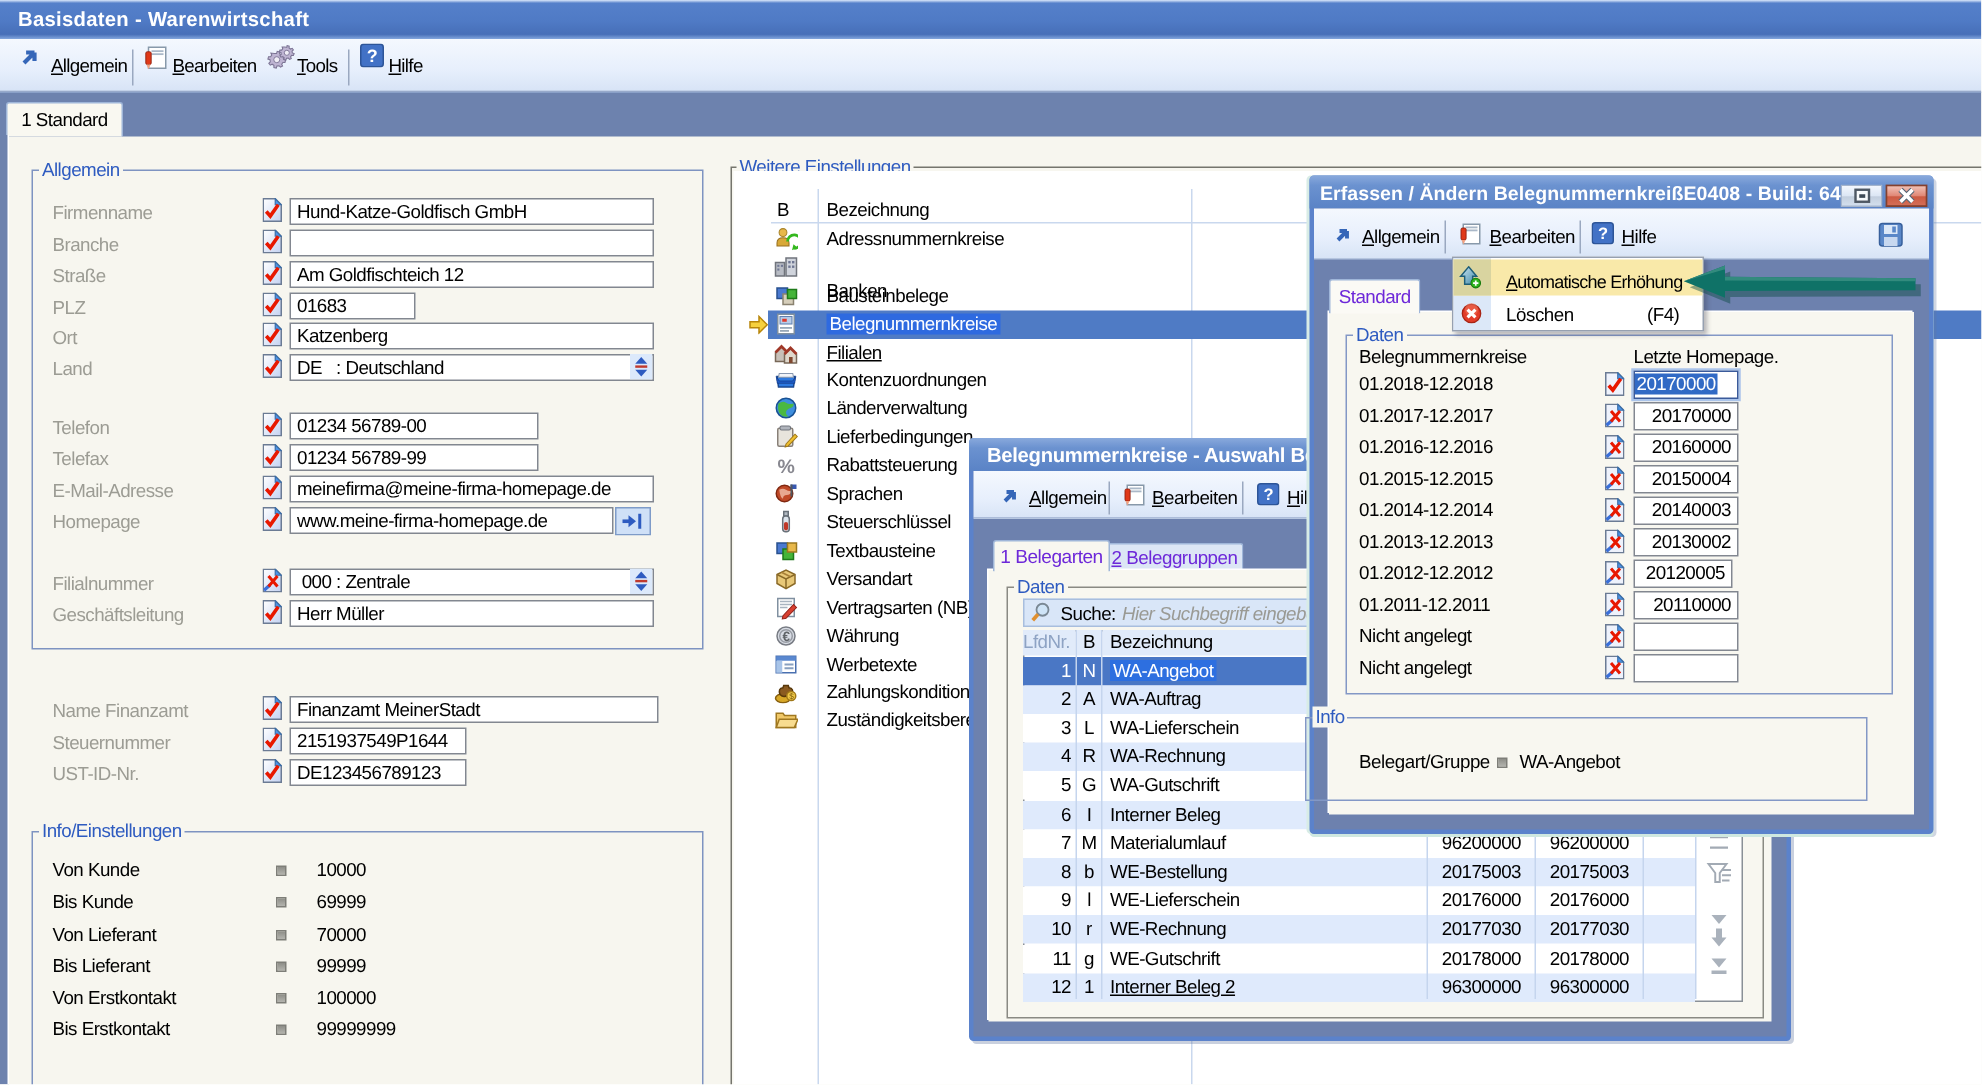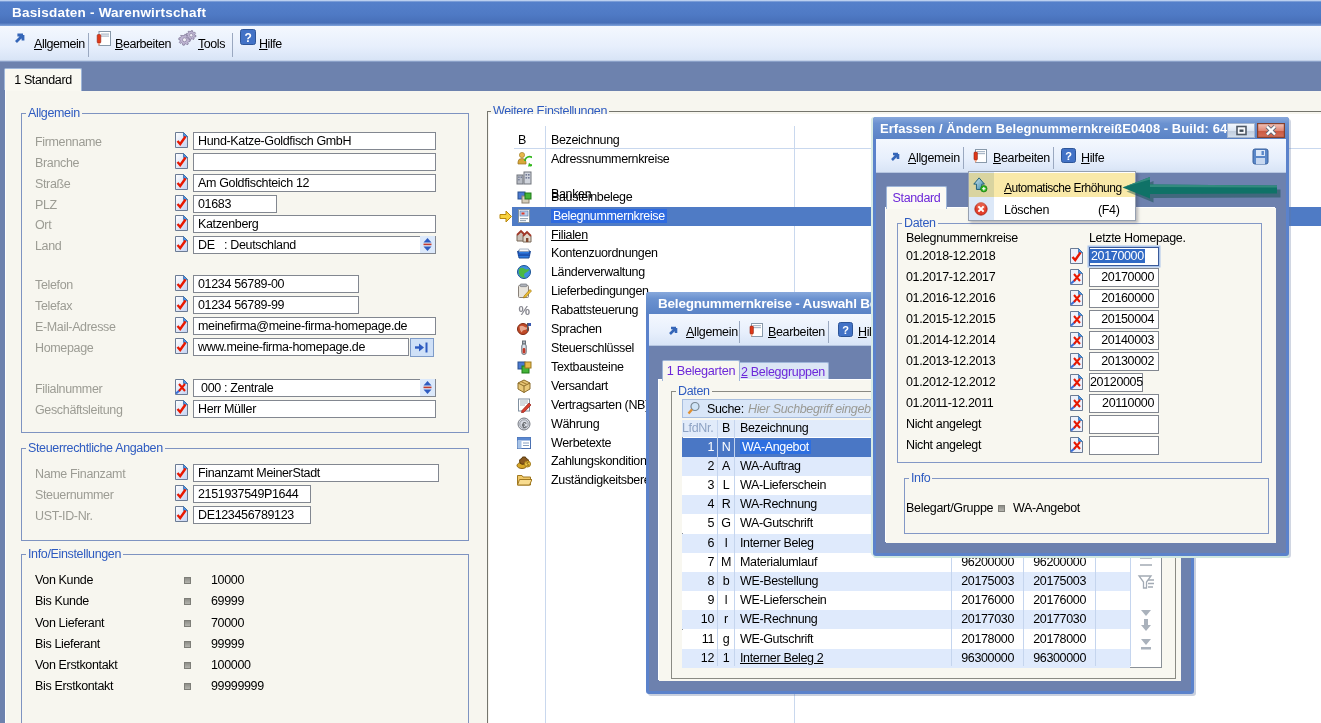--- a/index.html
+++ b/index.html
@@ -300,23 +300,20 @@
               <stop offset="1" stop-color="#c4d2f2"></stop>
             </linearGradient>
           </defs>
           <path d="M0.5 0.5 L8.5 0.5 L12.5 4.5 L12.5 15.5 L0.5 15.5 Z" fill="url(#pg)" stroke="#6b7b94"></path>
           <path d="M8.5 0.5 L8.5 4.5 L12.5 4.5 Z" fill="#4d94e8" stroke="#3a6ea8" stroke-width="0.8"></path>
           <path d="M2.5 9 L5.2 12 L10.5 4.5" stroke="#e81800" stroke-width="2.4" fill="none"></path>
         </svg></div>
   <div class="a inp" style="left:193px;top:506px;width:118px;height:18px;">DE123456789123</div>
   </div>
 
-  <div class="a grp" style="left:21px;top:448px;width:446px;height:91px;">
-    <div class="a grplabel" style="left:4px;">Steuerrechtliche Angaben</div>
-  </div>
 
   <div class="a grp" style="left:21px;top:554px;width:446px;height:200px;">
     <div class="a grplabel" style="left:4px;">Info/Einstellungen</div>
   </div>
   <div id="inforows">
   <div class="a blabel" style="left:35px;top:573px;">Von Kunde</div>
   <div class="a bullet" style="left:184px;top:577px;"></div>
   <div class="a blabel" style="left:211px;top:573px;">10000</div>
   <div class="a blabel" style="left:35px;top:594px;">Bis Kunde</div>
   <div class="a bullet" style="left:184px;top:598px;"></div>
@@ -729,21 +726,21 @@
           <path d="M4 5 L10 12 M10 5 L4 12" stroke="#e81800" stroke-width="2"></path>
         </svg></div>
   <div class="a" style="left:1089px;top:352px;width:70px;height:19px;background:#fff;border:1px solid #828790;box-sizing:border-box;line-height:17px;text-align:right;padding-right:4px;z-index:33;">20130002</div>
   <div class="a" style="left:906px;top:375px;z-index:33;">01.2012-12.2012</div>
   <div class="a" style="left:1070px;top:374px;z-index:33;"><svg width="13" height="16" viewBox="0 0 13 16">
           <path d="M0.5 0.5 L8.5 0.5 L12.5 4.5 L12.5 15.5 L0.5 15.5 Z" fill="#eef2fc" stroke="#6b7b94"></path>
           <path d="M8.5 0.5 L8.5 4.5 L12.5 4.5 Z" fill="#4d94e8" stroke="#3a6ea8" stroke-width="0.8"></path>
           <path d="M1 14.5 L5 11" stroke="#3a6fd8" stroke-width="2.2" fill="none"></path>
           <path d="M4 5 L10 12 M10 5 L4 12" stroke="#e81800" stroke-width="2"></path>
         </svg></div>
-  <div class="a" style="left:1089px;top:373px;width:54px;height:19px;background:#fff;border:1px solid #828790;box-sizing:border-box;line-height:17px;text-align:right;padding-right:4px;z-index:33;">20120005</div>
+  <div class="a" style="left:1089px;top:373px;width:66px;height:19px;background:#fff;border:1px solid #828790;box-sizing:border-box;line-height:17px;text-align:right;padding-right:4px;z-index:33;">20120005</div>
   <div class="a" style="left:906px;top:396px;z-index:33;">01.2011-12.2011</div>
   <div class="a" style="left:1070px;top:395px;z-index:33;"><svg width="13" height="16" viewBox="0 0 13 16">
           <path d="M0.5 0.5 L8.5 0.5 L12.5 4.5 L12.5 15.5 L0.5 15.5 Z" fill="#eef2fc" stroke="#6b7b94"></path>
           <path d="M8.5 0.5 L8.5 4.5 L12.5 4.5 Z" fill="#4d94e8" stroke="#3a6ea8" stroke-width="0.8"></path>
           <path d="M1 14.5 L5 11" stroke="#3a6fd8" stroke-width="2.2" fill="none"></path>
           <path d="M4 5 L10 12 M10 5 L4 12" stroke="#e81800" stroke-width="2"></path>
         </svg></div>
   <div class="a" style="left:1089px;top:394px;width:70px;height:19px;background:#fff;border:1px solid #828790;box-sizing:border-box;line-height:17px;text-align:right;padding-right:4px;z-index:33;">20110000</div>
   <div class="a" style="left:906px;top:417px;z-index:33;">Nicht angelegt</div>
   <div class="a" style="left:1070px;top:416px;z-index:33;"><svg width="13" height="16" viewBox="0 0 13 16">
@@ -754,21 +751,21 @@
         </svg></div>
   <div class="a" style="left:1089px;top:415px;width:70px;height:19px;background:#fff;border:1px solid #828790;box-sizing:border-box;line-height:17px;text-align:right;padding-right:4px;z-index:33;"></div>
   <div class="a" style="left:906px;top:438px;z-index:33;">Nicht angelegt</div>
   <div class="a" style="left:1070px;top:437px;z-index:33;"><svg width="13" height="16" viewBox="0 0 13 16">
           <path d="M0.5 0.5 L8.5 0.5 L12.5 4.5 L12.5 15.5 L0.5 15.5 Z" fill="#eef2fc" stroke="#6b7b94"></path>
           <path d="M8.5 0.5 L8.5 4.5 L12.5 4.5 Z" fill="#4d94e8" stroke="#3a6ea8" stroke-width="0.8"></path>
           <path d="M1 14.5 L5 11" stroke="#3a6fd8" stroke-width="2.2" fill="none"></path>
           <path d="M4 5 L10 12 M10 5 L4 12" stroke="#e81800" stroke-width="2"></path>
         </svg></div>
   <div class="a" style="left:1089px;top:436px;width:70px;height:19px;background:#fff;border:1px solid #828790;box-sizing:border-box;line-height:17px;text-align:right;padding-right:4px;z-index:33;"></div>
-  <div class="a grp2" style="left:904px;top:478px;width:363px;height:54px;z-index:32;border-color:#8398c6;">
+  <div class="a grp2" style="left:870px;top:478px;width:363px;height:54px;z-index:32;border-color:#8398c6;padding-left:10px;">
         <div class="a grplabel2" style="left:4px;">Info</div>
       </div>
   <div class="a" style="left:906px;top:501px;z-index:33;font-size:12.5px;letter-spacing:-0.3px;">Belegart/Gruppe</div>
   <div class="a bullet" style="left:998px;top:505px;z-index:33;"></div>
   <div class="a" style="left:1013px;top:501px;z-index:33;">WA-Angebot</div>
   <div class="a" style="left:968px;top:171px;width:168px;height:50px;background:#fff;border:1px solid #96a0b0;box-sizing:border-box;z-index:40;box-shadow:2px 2px 3px rgba(60,60,80,.35);"></div>
   <div class="a" style="left:969px;top:172px;width:25px;height:48px;background:#dce8f8;z-index:41;"></div>
   <div class="a" style="left:969px;top:173px;width:166px;height:24px;background:#f9e9a9;z-index:42;"></div>
   <div class="a" style="left:969px;top:173px;width:25px;height:24px;background:#d9d4a0;z-index:43;"></div>
   <div class="a" style="left:972px;top:177px;z-index:44;"><svg width="16" height="16" viewBox="0 0 17 18">

